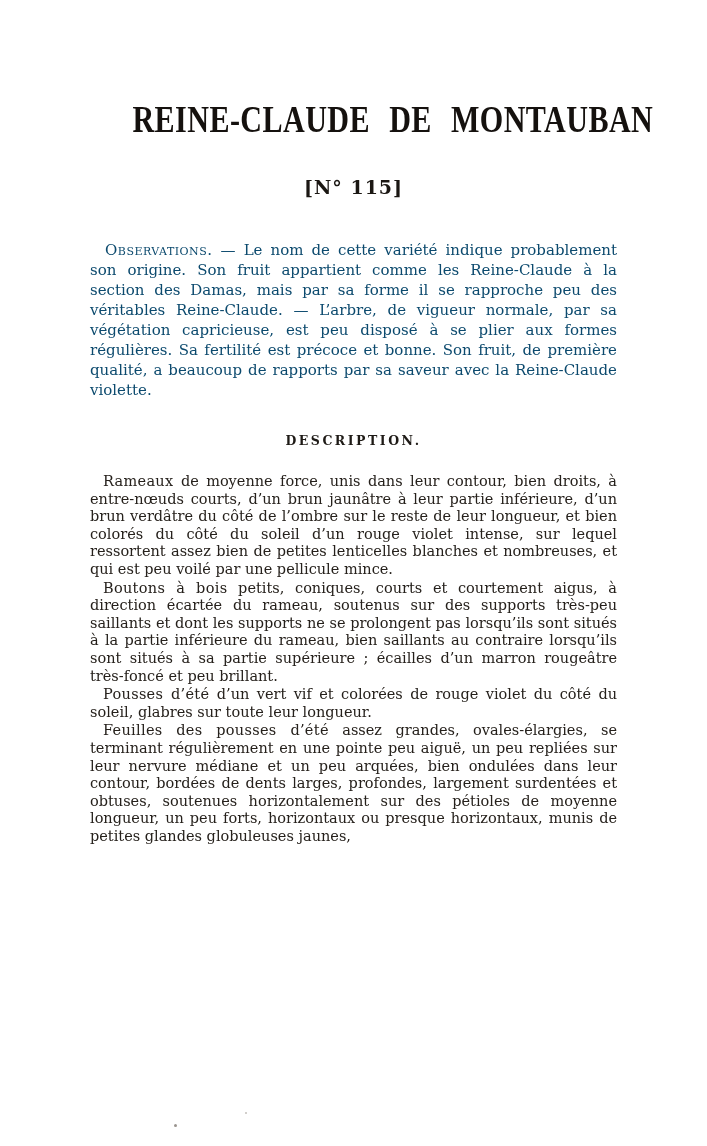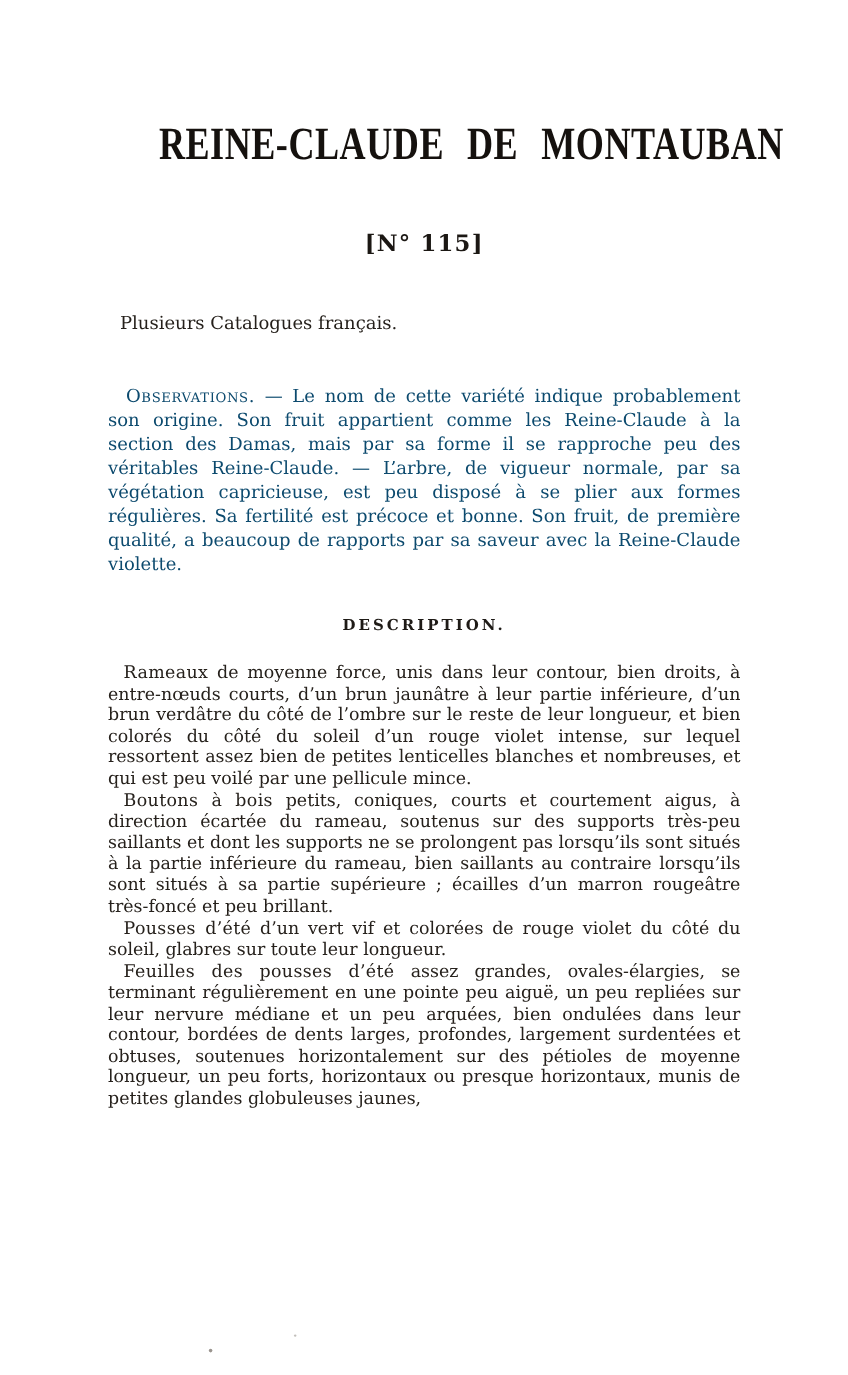--- a/index.html
+++ b/index.html
@@ -56,21 +56,21 @@
     font-size: 35px;
     font-weight: bold;
     letter-spacing: 0.5px;
     word-spacing: 13px;
     color: #15110e;
     transform: scale(0.86, 1.1);
     transform-origin: center center;
   }
   
   .variety-number {
-    margin-top: 52px;
+    margin-top: 36px;
     text-align: center;
     font-size: 19px;
     font-weight: bold;
     letter-spacing: 1px;
     color: #1b1713;
   }
   
   .catalog-line {
     margin-top: 46px;
     padding-left: 10px;
@@ -131,21 +131,20 @@
 <div class="page">
   <div class="content">
 
 
     <div class="main-title">
       <span class="title-text">REINE-CLAUDE DE MONTAUBAN</span>
     </div>
 
     <div class="variety-number">[N° 115]</div>
 
-    <div class="catalog-line">Plusieurs Catalogues français.</div>
 
     <p class="observations"><span class="lead-smallcaps">Observations.</span> <span>— Le nom de cette variété indique probablement son origine. Son fruit appartient comme les Reine-Claude à la section des Damas, mais par sa forme il se rapproche peu des véritables Reine-Claude. — L’arbre, de vigueur normale, par sa végétation capricieuse, est peu disposé à se plier aux formes régulières. Sa fertilité est précoce et bonne. Son fruit, de première qualité, a beaucoup de rapports par sa saveur avec la Reine-Claude violette.</span></p>
 
     <div class="description-heading">DESCRIPTION.</div>
 
     <div class="entries">
       <p><span class="lead-bold">Rameaux</span> <span>de moyenne force, unis dans leur contour, bien droits, à entre-nœuds courts, d’un brun jaunâtre à leur partie inférieure, d’un brun verdâtre du côté de l’ombre sur le reste de leur longueur, et bien colorés du côté du soleil d’un rouge violet intense, sur lequel ressortent assez bien de petites lenticelles blanches et nombreuses, et qui est peu voilé par une pellicule mince.</span></p>
 
       <p><span class="lead-bold">Boutons à bois</span> <span>petits, coniques, courts et courtement aigus, à direction écartée du rameau, soutenus sur des supports très-peu saillants et dont les supports ne se prolongent pas lorsqu’ils sont situés à la partie inférieure du rameau, bien saillants au contraire lorsqu’ils sont situés à sa partie supérieure ; écailles d’un marron rougeâtre très-foncé et peu brillant.</span></p>
 

